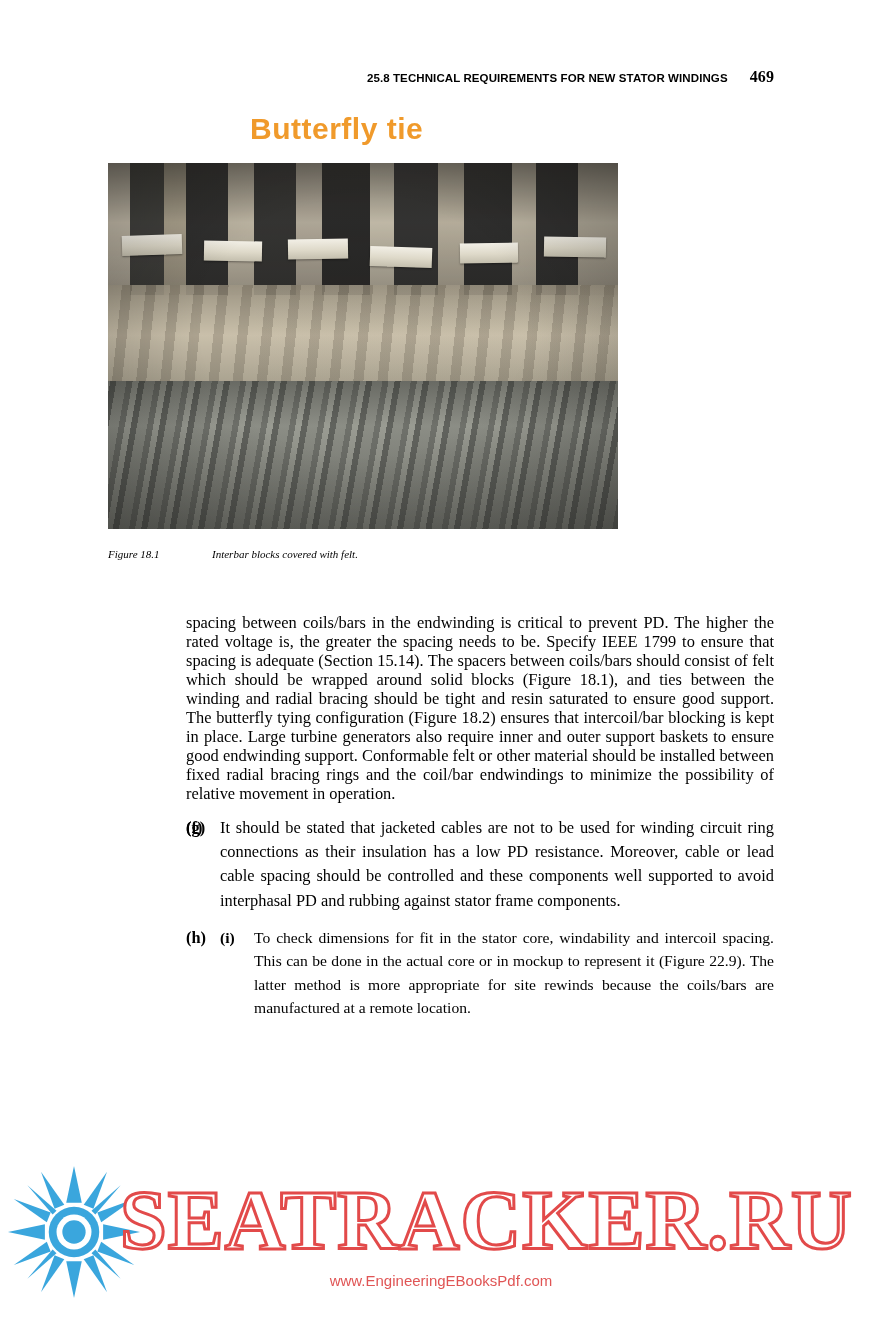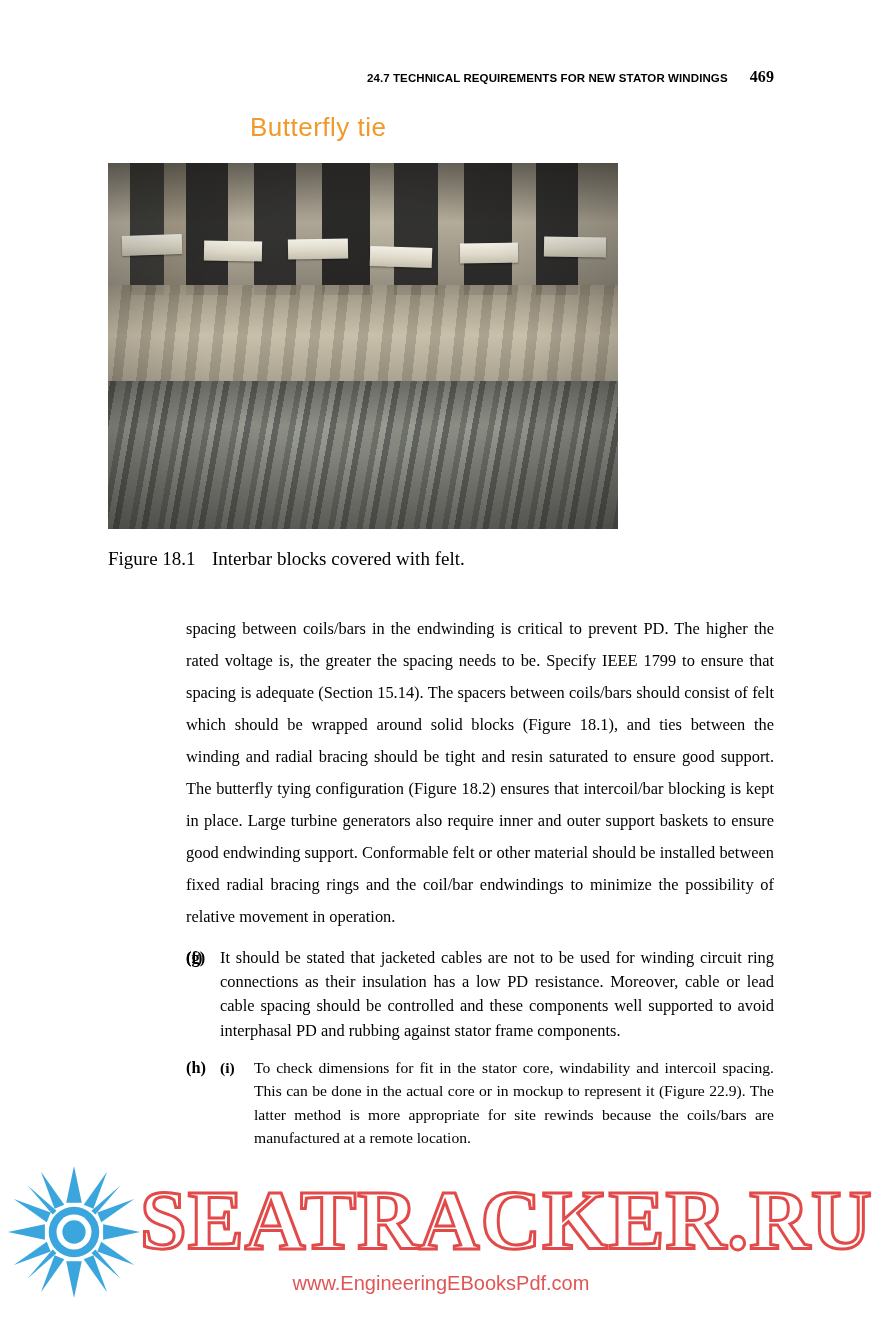--- a/index.html
+++ b/index.html
@@ -48,22 +48,22 @@
     margin-left: 22px;
     font-family: Liberation Serif, serif;
   }
 
   
   .annotation {
     position: absolute;
     left: 250px;
     top: 112px;
     font-family: "Liberation Sans", sans-serif;
-    font-weight: normal;
-    font-size: 26px;
+    font-weight: bold;
+    font-size: 30px;
     color: #f09a2b;
     text-shadow:
       -1.4px -1.4px 0 #ffffff,
        1.4px -1.4px 0 #ffffff,
       -1.4px  1.4px 0 #ffffff,
        1.4px  1.4px 0 #ffffff,
        0 0 6px #ffffff;
     letter-spacing: 0.5px;
     z-index: 6;
   }
@@ -164,39 +164,40 @@
     background: radial-gradient(ellipse at 50% 45%, rgba(0,0,0,0) 45%, rgba(0,0,0,0.28) 100%);
   }
 
   
   .caption {
     position: absolute;
     left: 108px;
     top: 548px;
     width: 600px;
     font-family: "Liberation Serif", serif;
-    font-size: 19px;
+    font-size: 11px;
+    font-style: italic;
   }
   .caption .cap-label {
     display: inline-block;
     width: 104px;
   }
 
   
   .body {
     position: absolute;
     left: 186px;
     top: 613px;
     width: 588px;
   }
   p.para {
     margin: 0 0 13px 0;
     text-align: justify;
     font-size: 16.4px;
-    line-height: 32px;
+    line-height: 19px;
     hyphens: none;
   }
   .listitem {
     position: relative;
     margin: 0 0 13px 0;
     padding-left: 34px;
     text-align: justify;
     font-size: 16.4px;
     line-height: 24.2px;
   }
@@ -248,40 +249,39 @@
     left: 120px;
     top: 18px;
     font-family: "Liberation Serif", serif;
     font-weight: bold;
     font-size: 84px;
     letter-spacing: 1px;
     color: #ffffff;
     -webkit-text-stroke: 3px #e24a4a;
     text-shadow: 0 0 1px rgba(226,74,74,0.9);
     white-space: nowrap;
-    margin-left: 20px;
   }
   .wm-url {
     position: absolute;
     left: 0;
     top: 118px;
     width: 882px;
     text-align: center;
     font-family: "Liberation Sans", sans-serif;
-    font-size: 20px;
+    font-size: 15px;
     color: #e05555;
   }
 </style>
 </head>
 <body>
 
 <div class="page">
 
   <div class="runhead">
-    <span class="rh-text">24.7 TECHNICAL REQUIREMENTS FOR NEW STATOR WINDINGS</span><span class="rh-page">469</span>
+    <span class="rh-text">25.8 TECHNICAL REQUIREMENTS FOR NEW STATOR WINDINGS</span><span class="rh-page">469</span>
   </div>
 
   <div class="annotation">Butterfly tie</div>
 
   <div class="figure">
     <div class="photo">
       <div class="top-band"></div>
       <div class="tape" style="left:14px;  top:72px; width:60px;  transform:rotate(-2deg);"></div>
       <div class="tape" style="left:96px;  top:78px; width:58px;  transform:rotate(1deg);"></div>
       <div class="tape" style="left:180px; top:76px; width:60px;  transform:rotate(-1deg);"></div>

